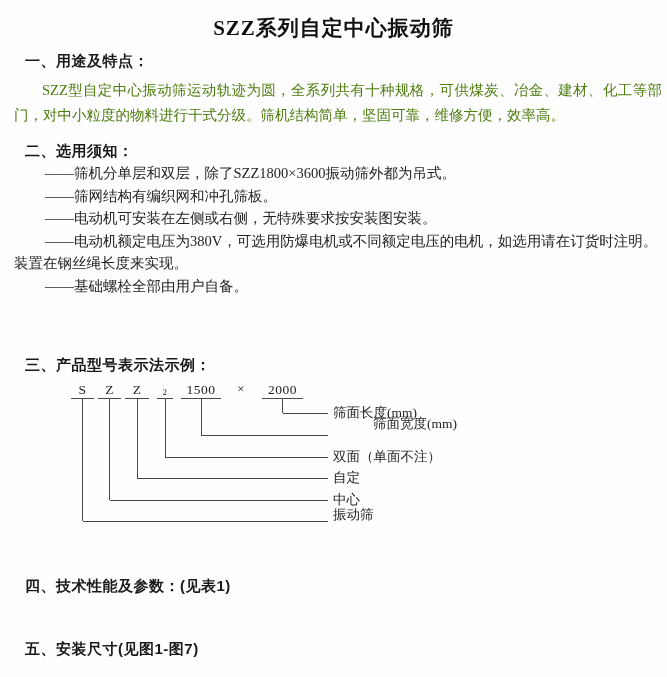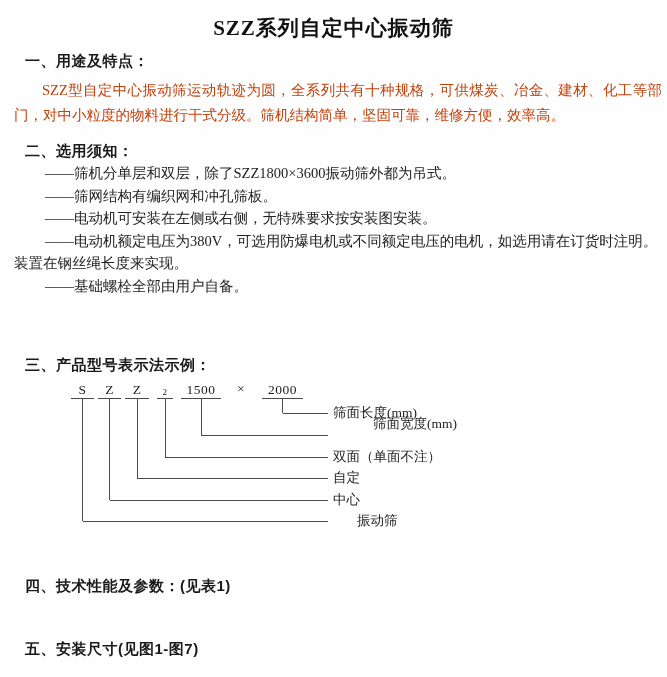--- a/index.html
+++ b/index.html
@@ -44,21 +44,21 @@
   .h4 { top: 577px; }
   .h5 { top: 640px; }
 
   .para {
     position: absolute;
     top: 78px;
     left: 14px;
     width: 648px;
     font-size: 14.5px;
     line-height: 25px;
-    color: #c2410c;
+    color: #4d7c0f;
   }
   .para .line.first { text-indent: 28px; }
 
   .list {
     position: absolute;
     top: 162px;
     left: 14px;
     width: 650px;
     font-size: 14.5px;
     line-height: 22.5px;
@@ -165,19 +165,19 @@
       <div class="sym" style="left: 125px; width: 24px;">Z</div>
       <div class="sym sub" style="left: 157px; width: 16px;">2</div>
       <div class="sym" style="left: 181px; width: 40px;">1500</div>
       <div class="sym plain" style="left: 232px; width: 18px;">×</div>
       <div class="sym" style="left: 262px; width: 41px;">2000</div>
       <div class="dlabel" style="top: 21px;">筛面长度(mm)</div>
       <div class="dlabel" style="top: 32px; margin-left: 40px;">筛面宽度(mm)</div>
       <div class="dlabel" style="top: 65px;">双面（单面不注）</div>
       <div class="dlabel" style="top: 86px;">自定</div>
       <div class="dlabel" style="top: 108px;">中心</div>
-      <div class="dlabel" style="top: 129px; margin-left: 24px;">振动筛</div>
+      <div class="dlabel" style="top: 123px;">振动筛</div>
     </div>
 
   <div class="heading h4">四、技术性能及参数：(见表1)</div>
   <div class="heading h5">五、安装尺寸(见图1-图7)</div>
 
 </div>
 
 </body></html>

